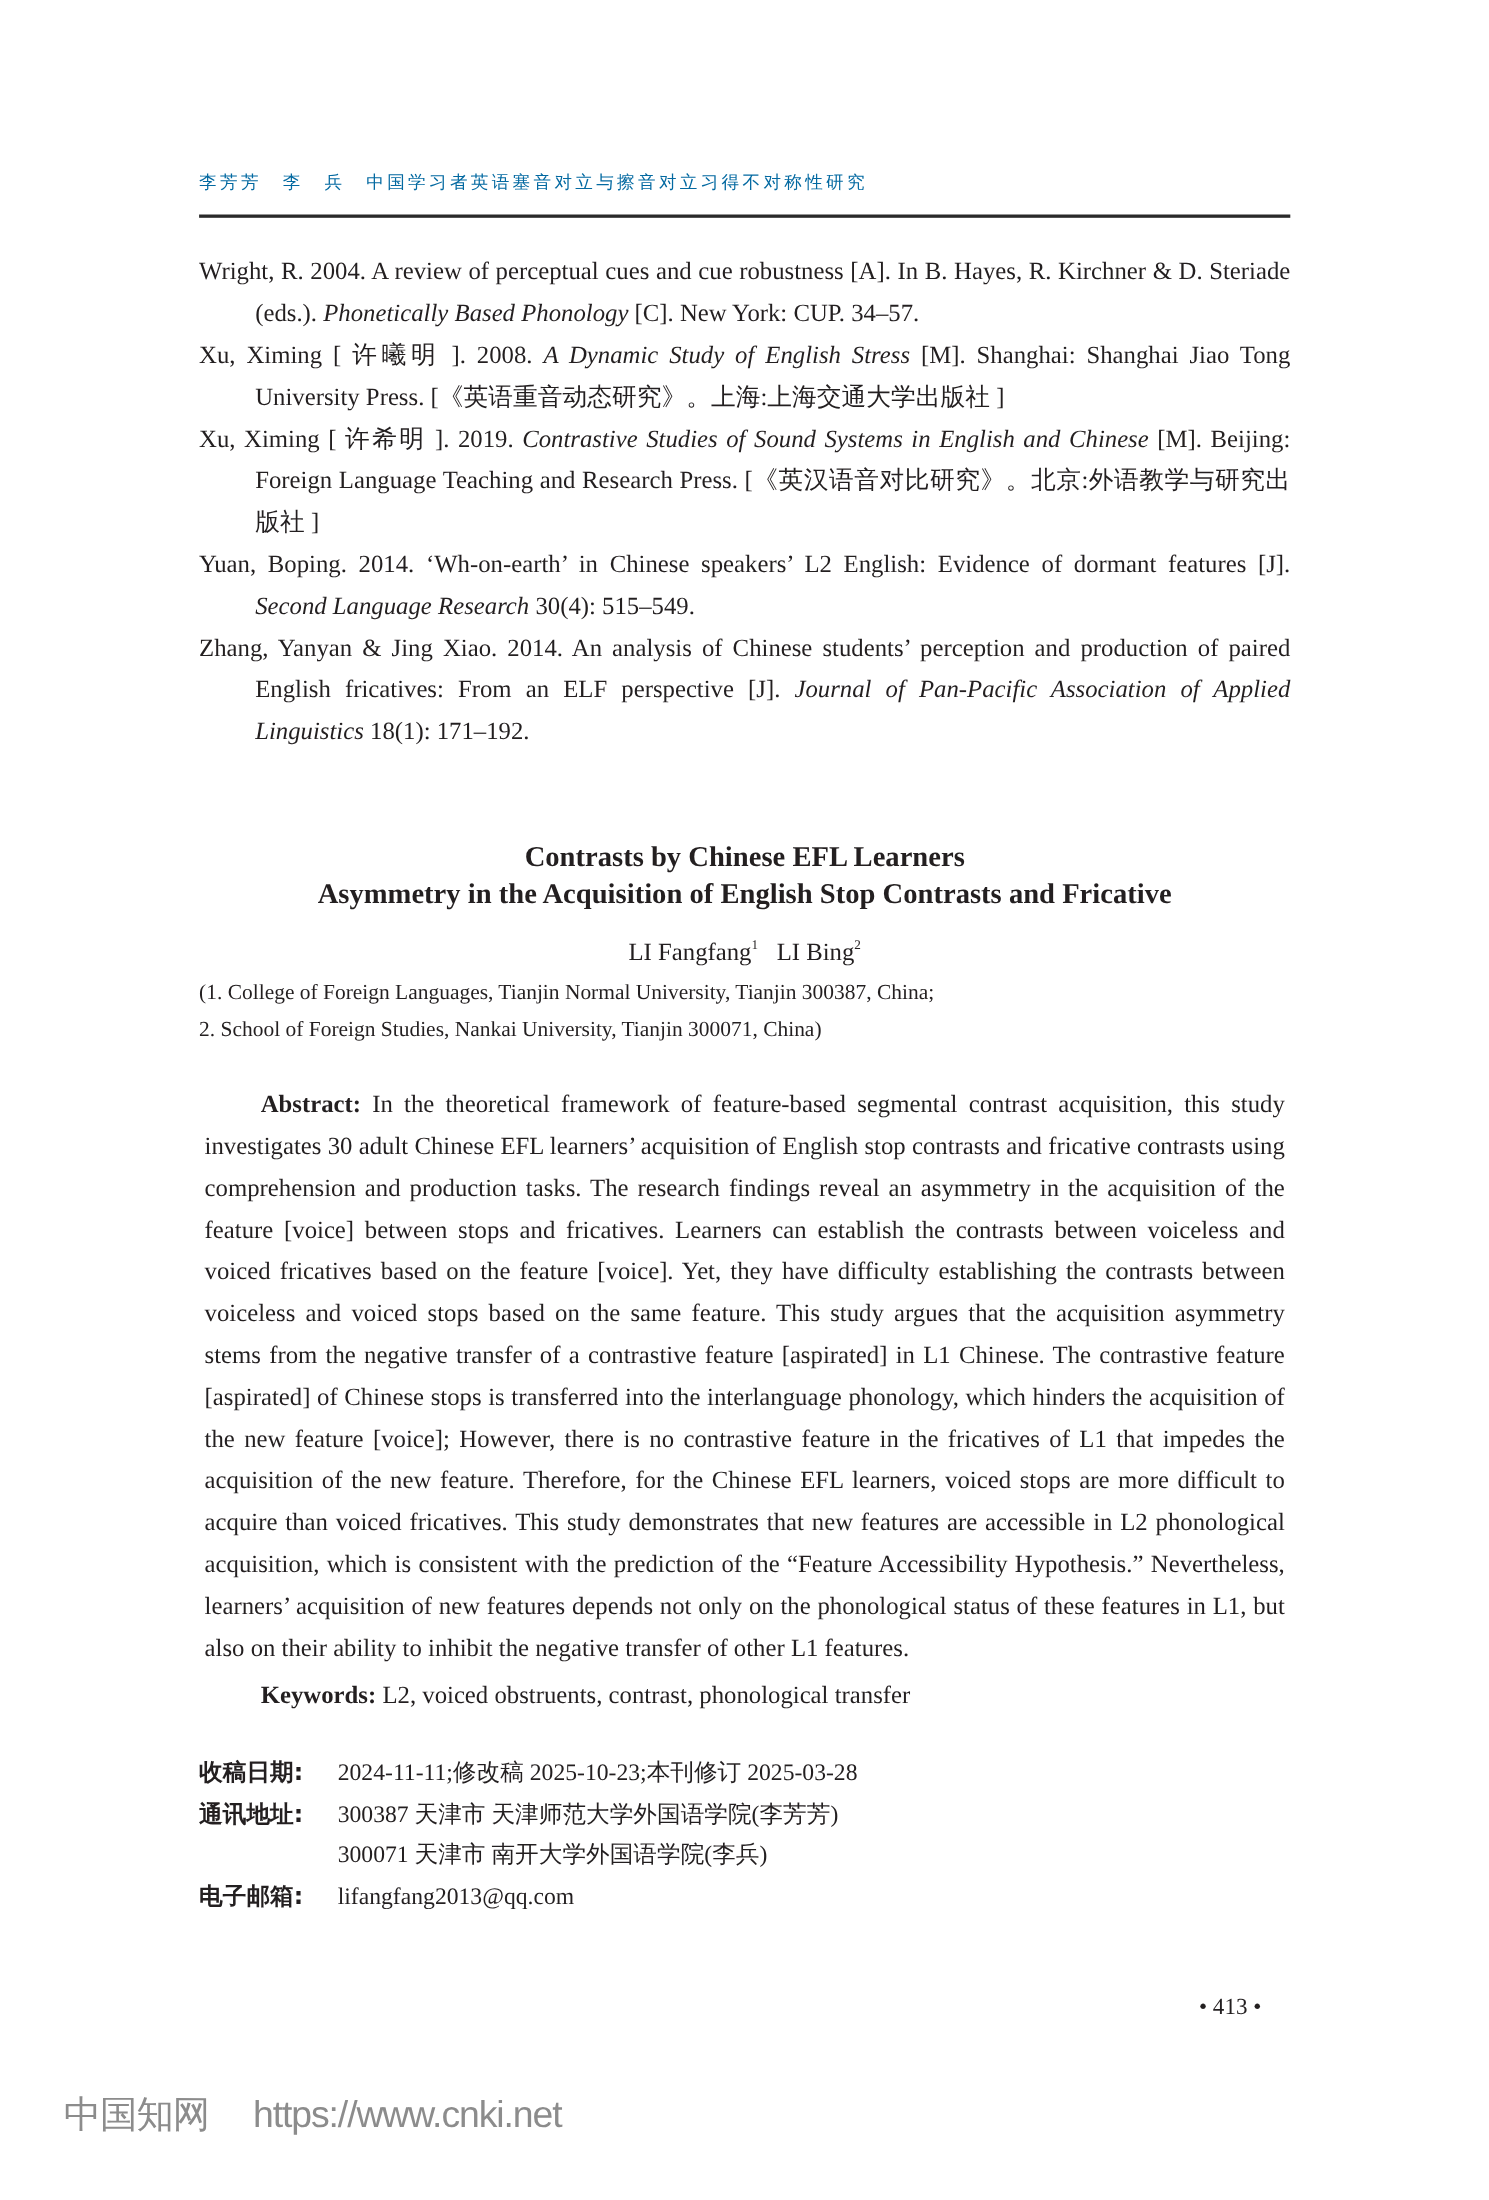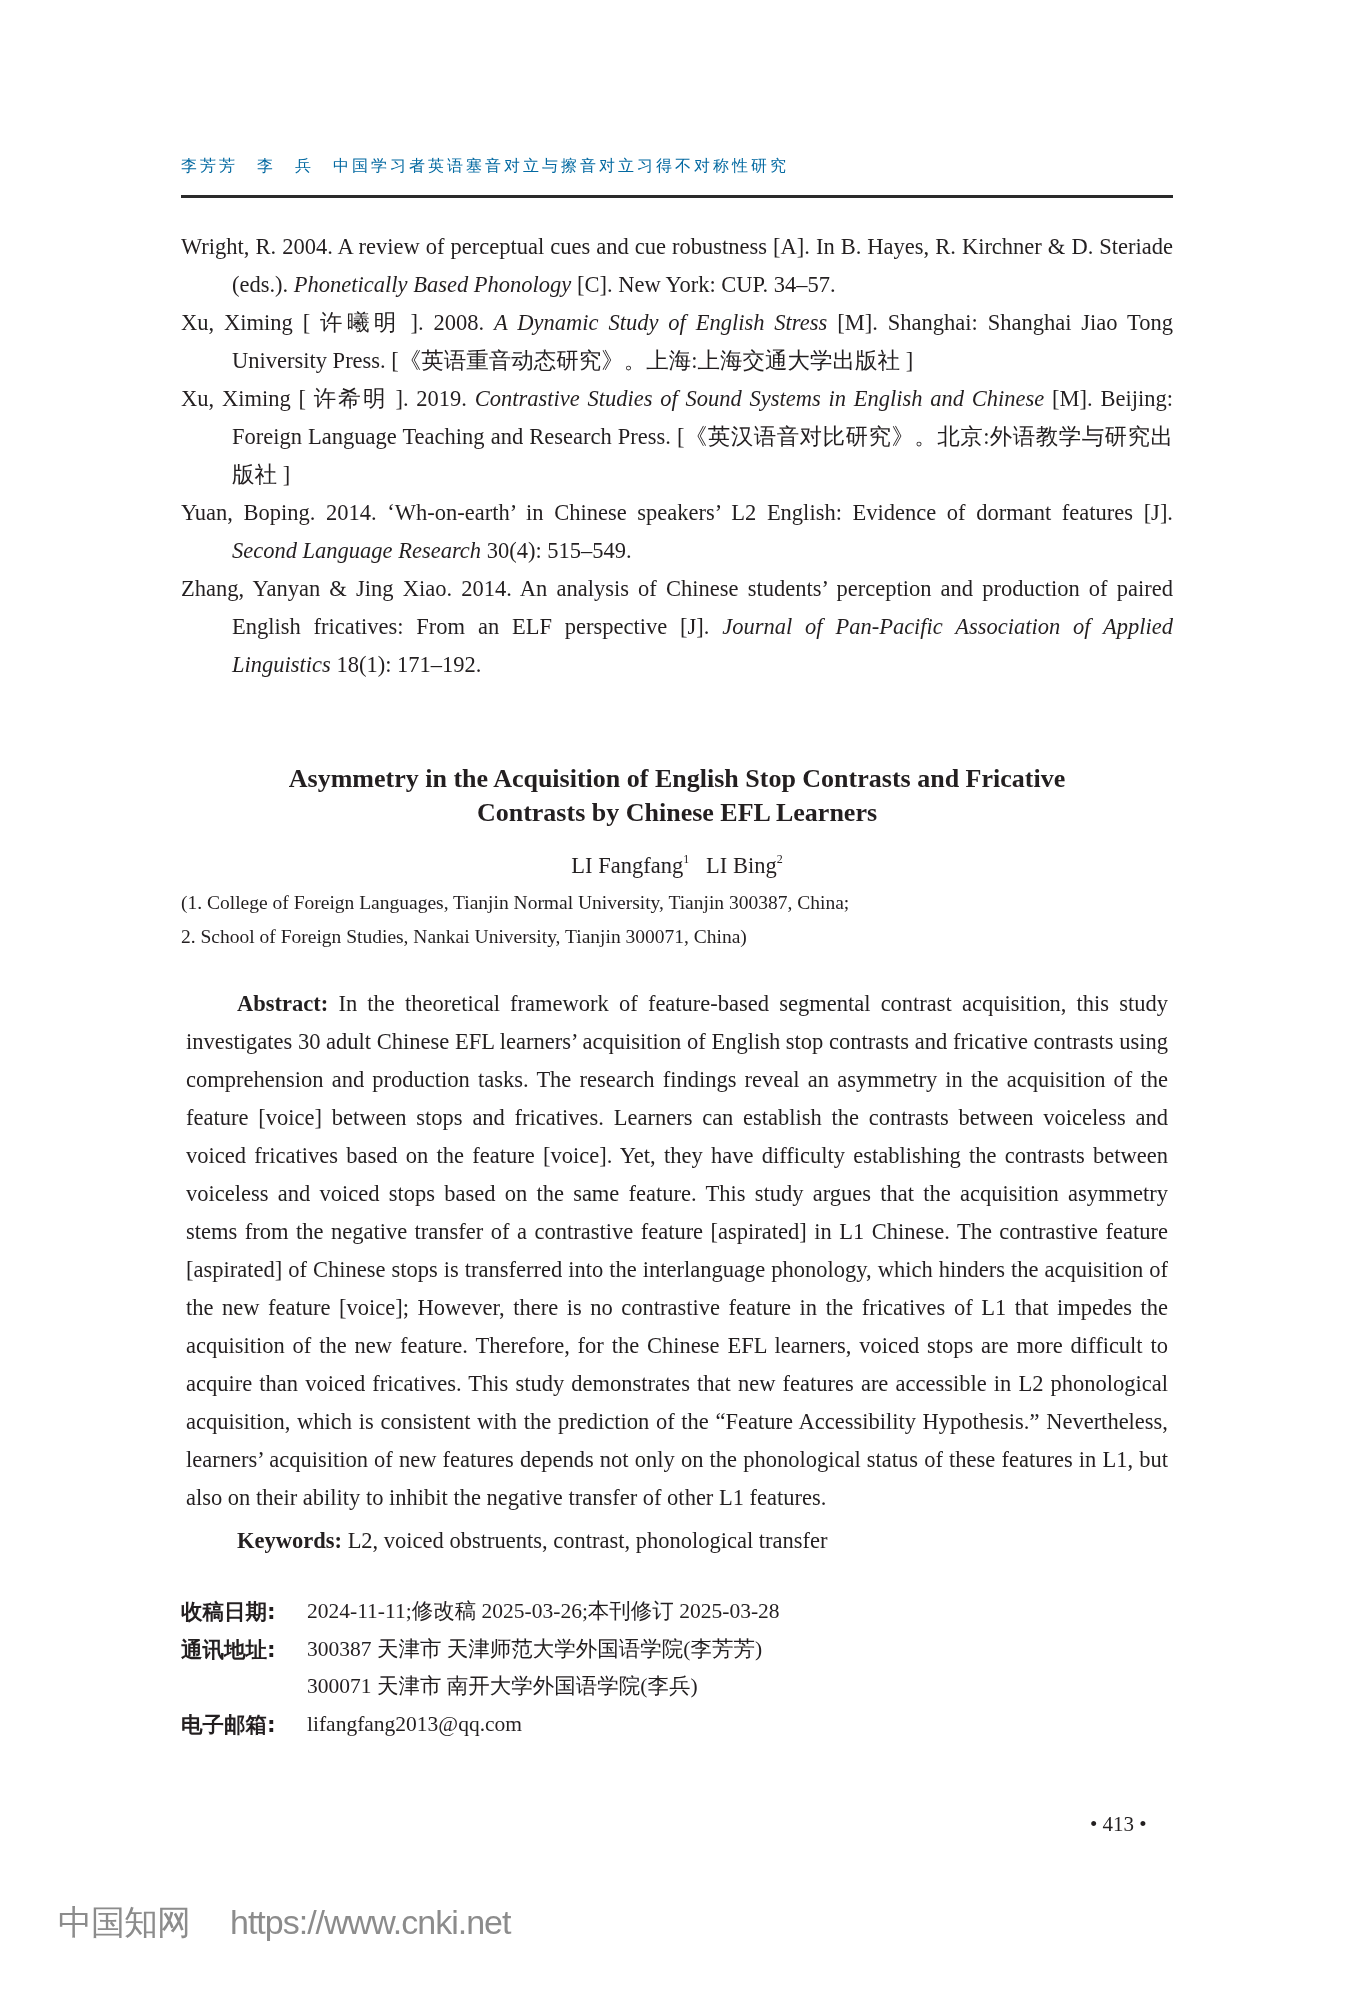--- a/index.html
+++ b/index.html
@@ -40,42 +40,42 @@
 
 <div class="abs refs" id="refs">
     <p class="ref"><span>Wright, R. 2004. A review of perceptual cues and cue robustness [A]. In B. Hayes, R. Kirchner &amp; D. Steriade (eds.). </span><i>Phonetically Based Phonology</i><span> [C]. New York: CUP. 34–57.</span></p>
     <p class="ref"><span>Xu, Ximing [ 许曦明 ]. 2008. </span><i>A Dynamic Study of English Stress</i><span> [M]. Shanghai: Shanghai Jiao Tong University Press. [《英语重音动态研究》。上海:上海交通大学出版社 ]</span></p>
     <p class="ref"><span>Xu, Ximing [ 许希明 ]. 2019. </span><i>Contrastive Studies of Sound Systems in English and Chinese</i><span> [M]. Beijing: Foreign Language Teaching and Research Press. [《英汉语音对比研究》。北京:外语教学与研究出版社 ]</span></p>
     <p class="ref"><span>Yuan, Boping. 2014. ‘Wh-on-earth’ in Chinese speakers’ L2 English: Evidence of dormant features [J]. </span><i>Second Language Research</i><span> 30(4): 515–549.</span></p>
     <p class="ref"><span>Zhang, Yanyan &amp; Jing Xiao. 2014. An analysis of Chinese students’ perception and production of paired English fricatives: From an ELF perspective [J]. </span><i>Journal of Pan-Pacific Association of Applied Linguistics</i><span> 18(1): 171–192.</span></p>
   </div>
 
 <div class="abs en-title">
+  <div>Contrasts by Chinese EFL Learners</div>
   <div>Asymmetry in the Acquisition of English Stop Contrasts and Fricative</div>
-  <div>Contrasts by Chinese EFL Learners</div>
 </div>
 
 <div class="abs authors">
   <span>LI Fangfang</span><sup>1</sup>&nbsp;&nbsp;&nbsp;<span>LI Bing</span><sup>2</sup>
 </div>
 
 <div class="abs aff">
   <div>(1. College of Foreign Languages, Tianjin Normal University, Tianjin 300387, China;</div>
   <div>2. School of Foreign Studies, Nankai University, Tianjin 300071, China)</div>
 </div>
 
 <div class="abs abstract">
   <p><b>Abstract:</b><span> In the theoretical framework of feature-based segmental contrast acquisition, this study investigates 30 adult Chinese EFL learners’ acquisition of English stop contrasts and fricative contrasts using comprehension and production tasks. The research findings reveal an asymmetry in the acquisition of the feature [voice] between stops and fricatives. Learners can establish the contrasts between voiceless and voiced fricatives based on the feature [voice]. Yet, they have difficulty establishing the contrasts between voiceless and voiced stops based on the same feature. This study argues that the acquisition asymmetry stems from the negative transfer of a contrastive feature [aspirated] in L1 Chinese. The contrastive feature [aspirated] of Chinese stops is transferred into the interlanguage phonology, which hinders the acquisition of the new feature [voice]; However, there is no contrastive feature in the fricatives of L1 that impedes the acquisition of the new feature. Therefore, for the Chinese EFL learners, voiced stops are more difficult to acquire than voiced fricatives. This study demonstrates that new features are accessible in L2 phonological acquisition, which is consistent with the prediction of the “Feature Accessibility Hypothesis.” Nevertheless, learners’ acquisition of new features depends not only on the phonological status of these features in L1, but also on their ability to inhibit the negative transfer of other L1 features.</span></p>
   <p><b>Keywords:</b><span> L2, voiced obstruents, contrast, phonological transfer</span></p>
 </div>
 
 <div class="abs meta">
   <div class="meta-row">
     <span class="meta-label">收稿日期:</span>
-    <span class="meta-val">2024-11-11;修改稿 2025-03-26;本刊修订 2025-03-28</span>
+    <span class="meta-val">2024-11-11;修改稿 2025-10-23;本刊修订 2025-03-28</span>
   </div>
   <div class="meta-row">
     <span class="meta-label">通讯地址:</span>
     <span class="meta-val">300387 天津市 天津师范大学外国语学院(李芳芳)</span>
   </div>
   <div class="meta-row">
     <span class="meta-label"></span>
     <span class="meta-val">300071 天津市 南开大学外国语学院(李兵)</span>
   </div>
   <div class="meta-row">

